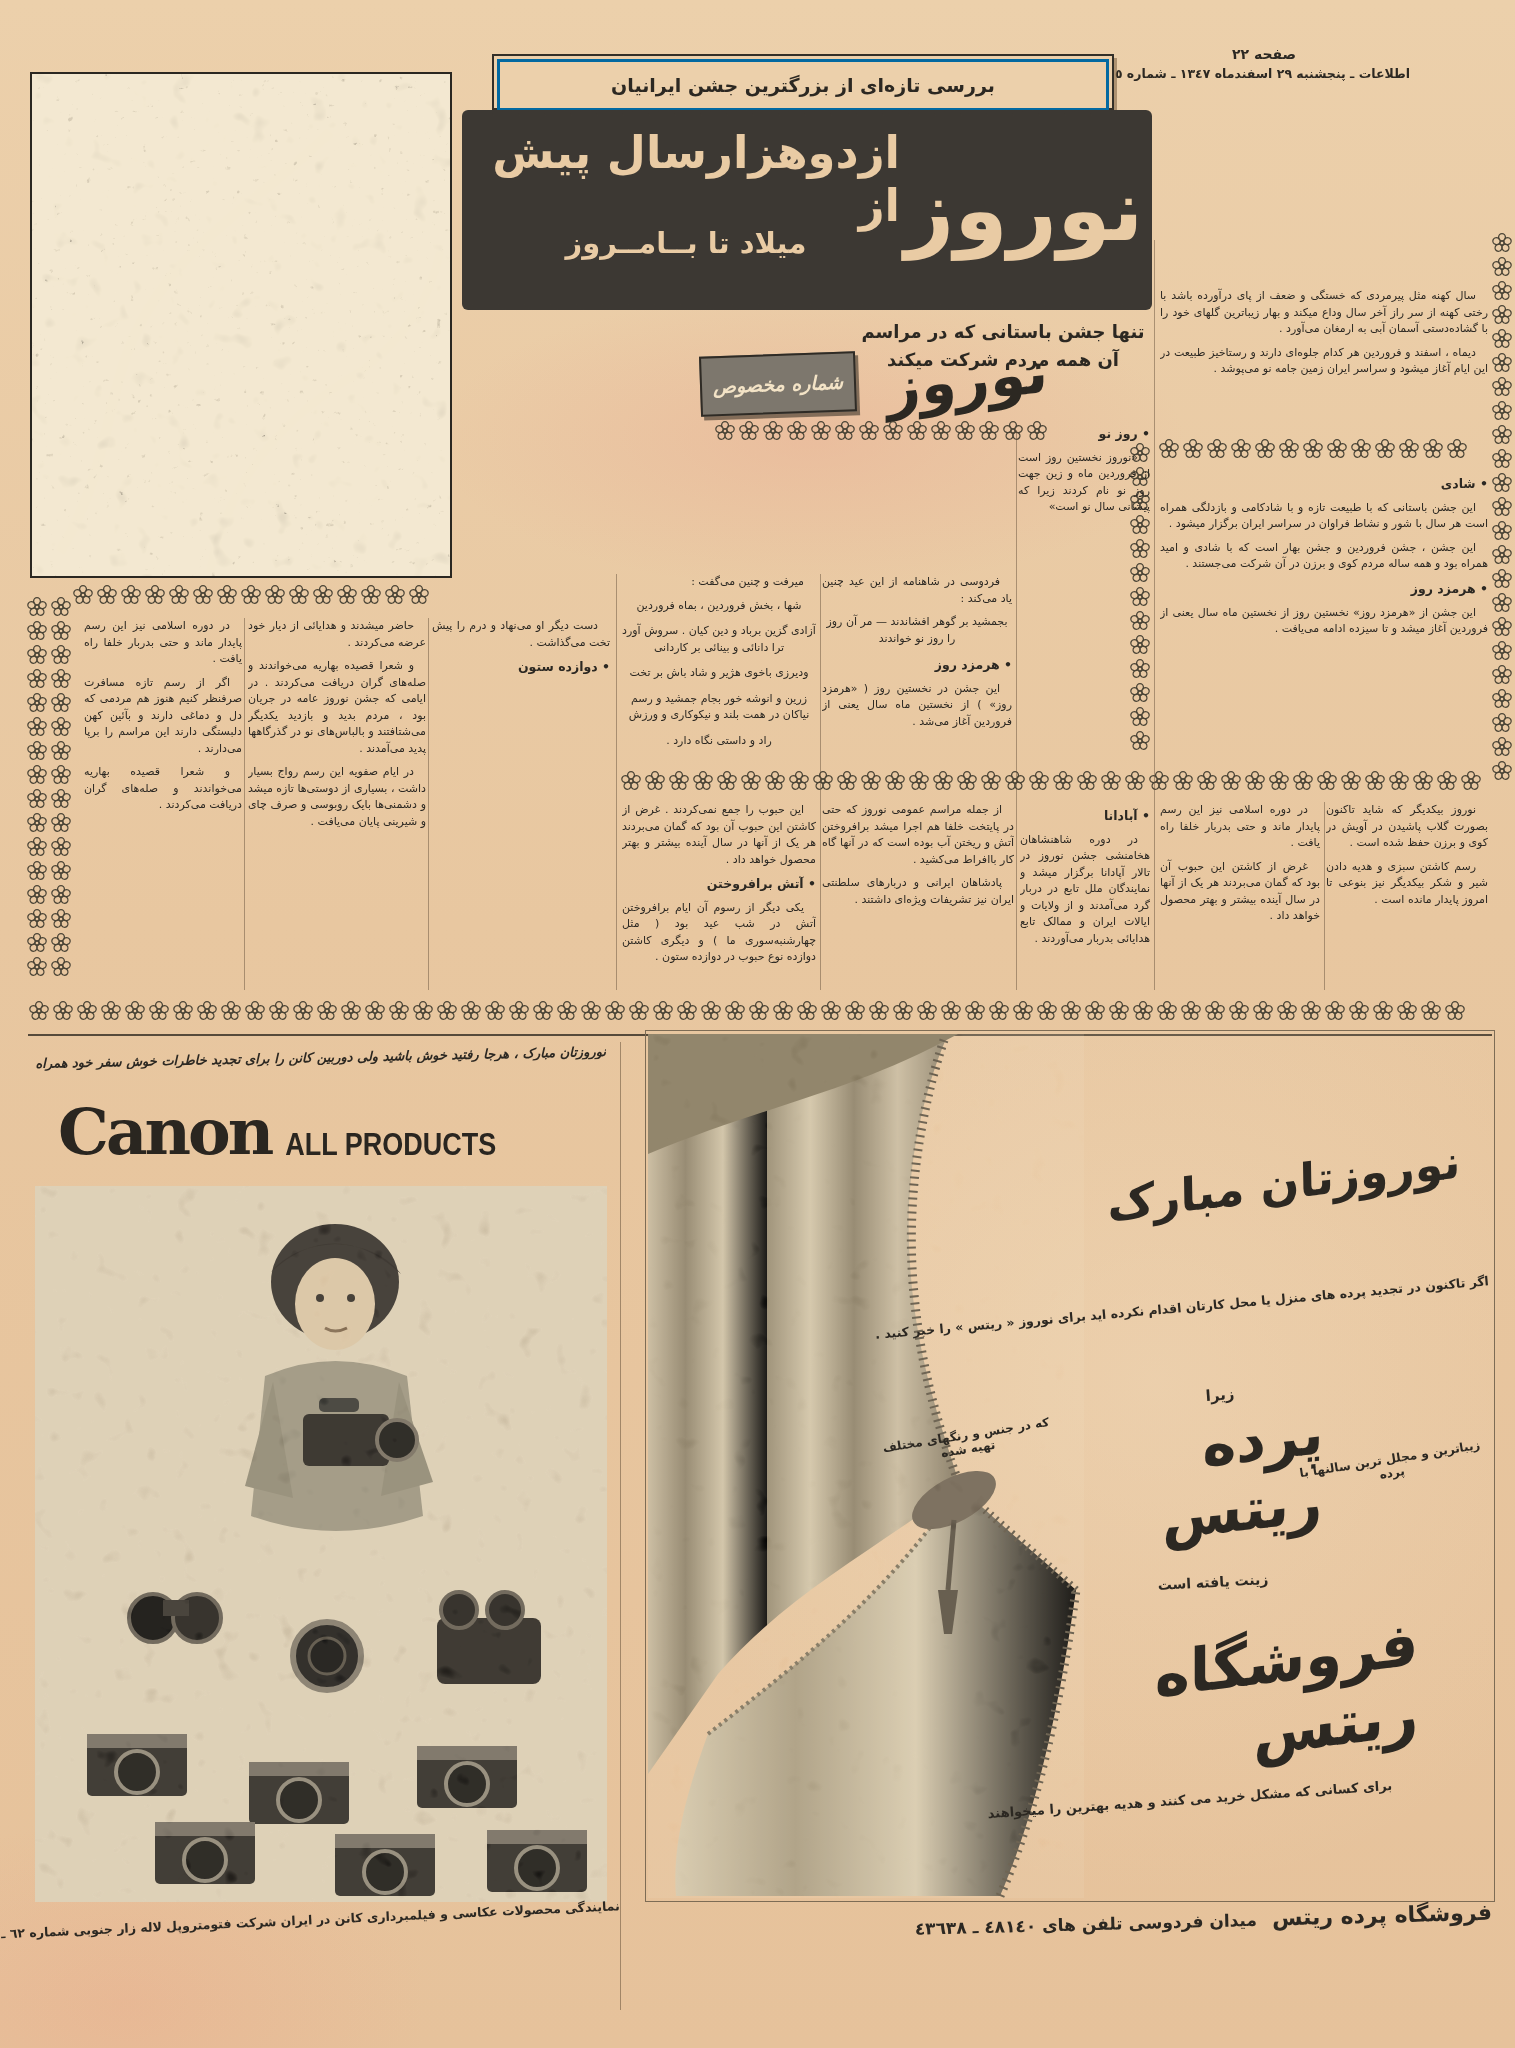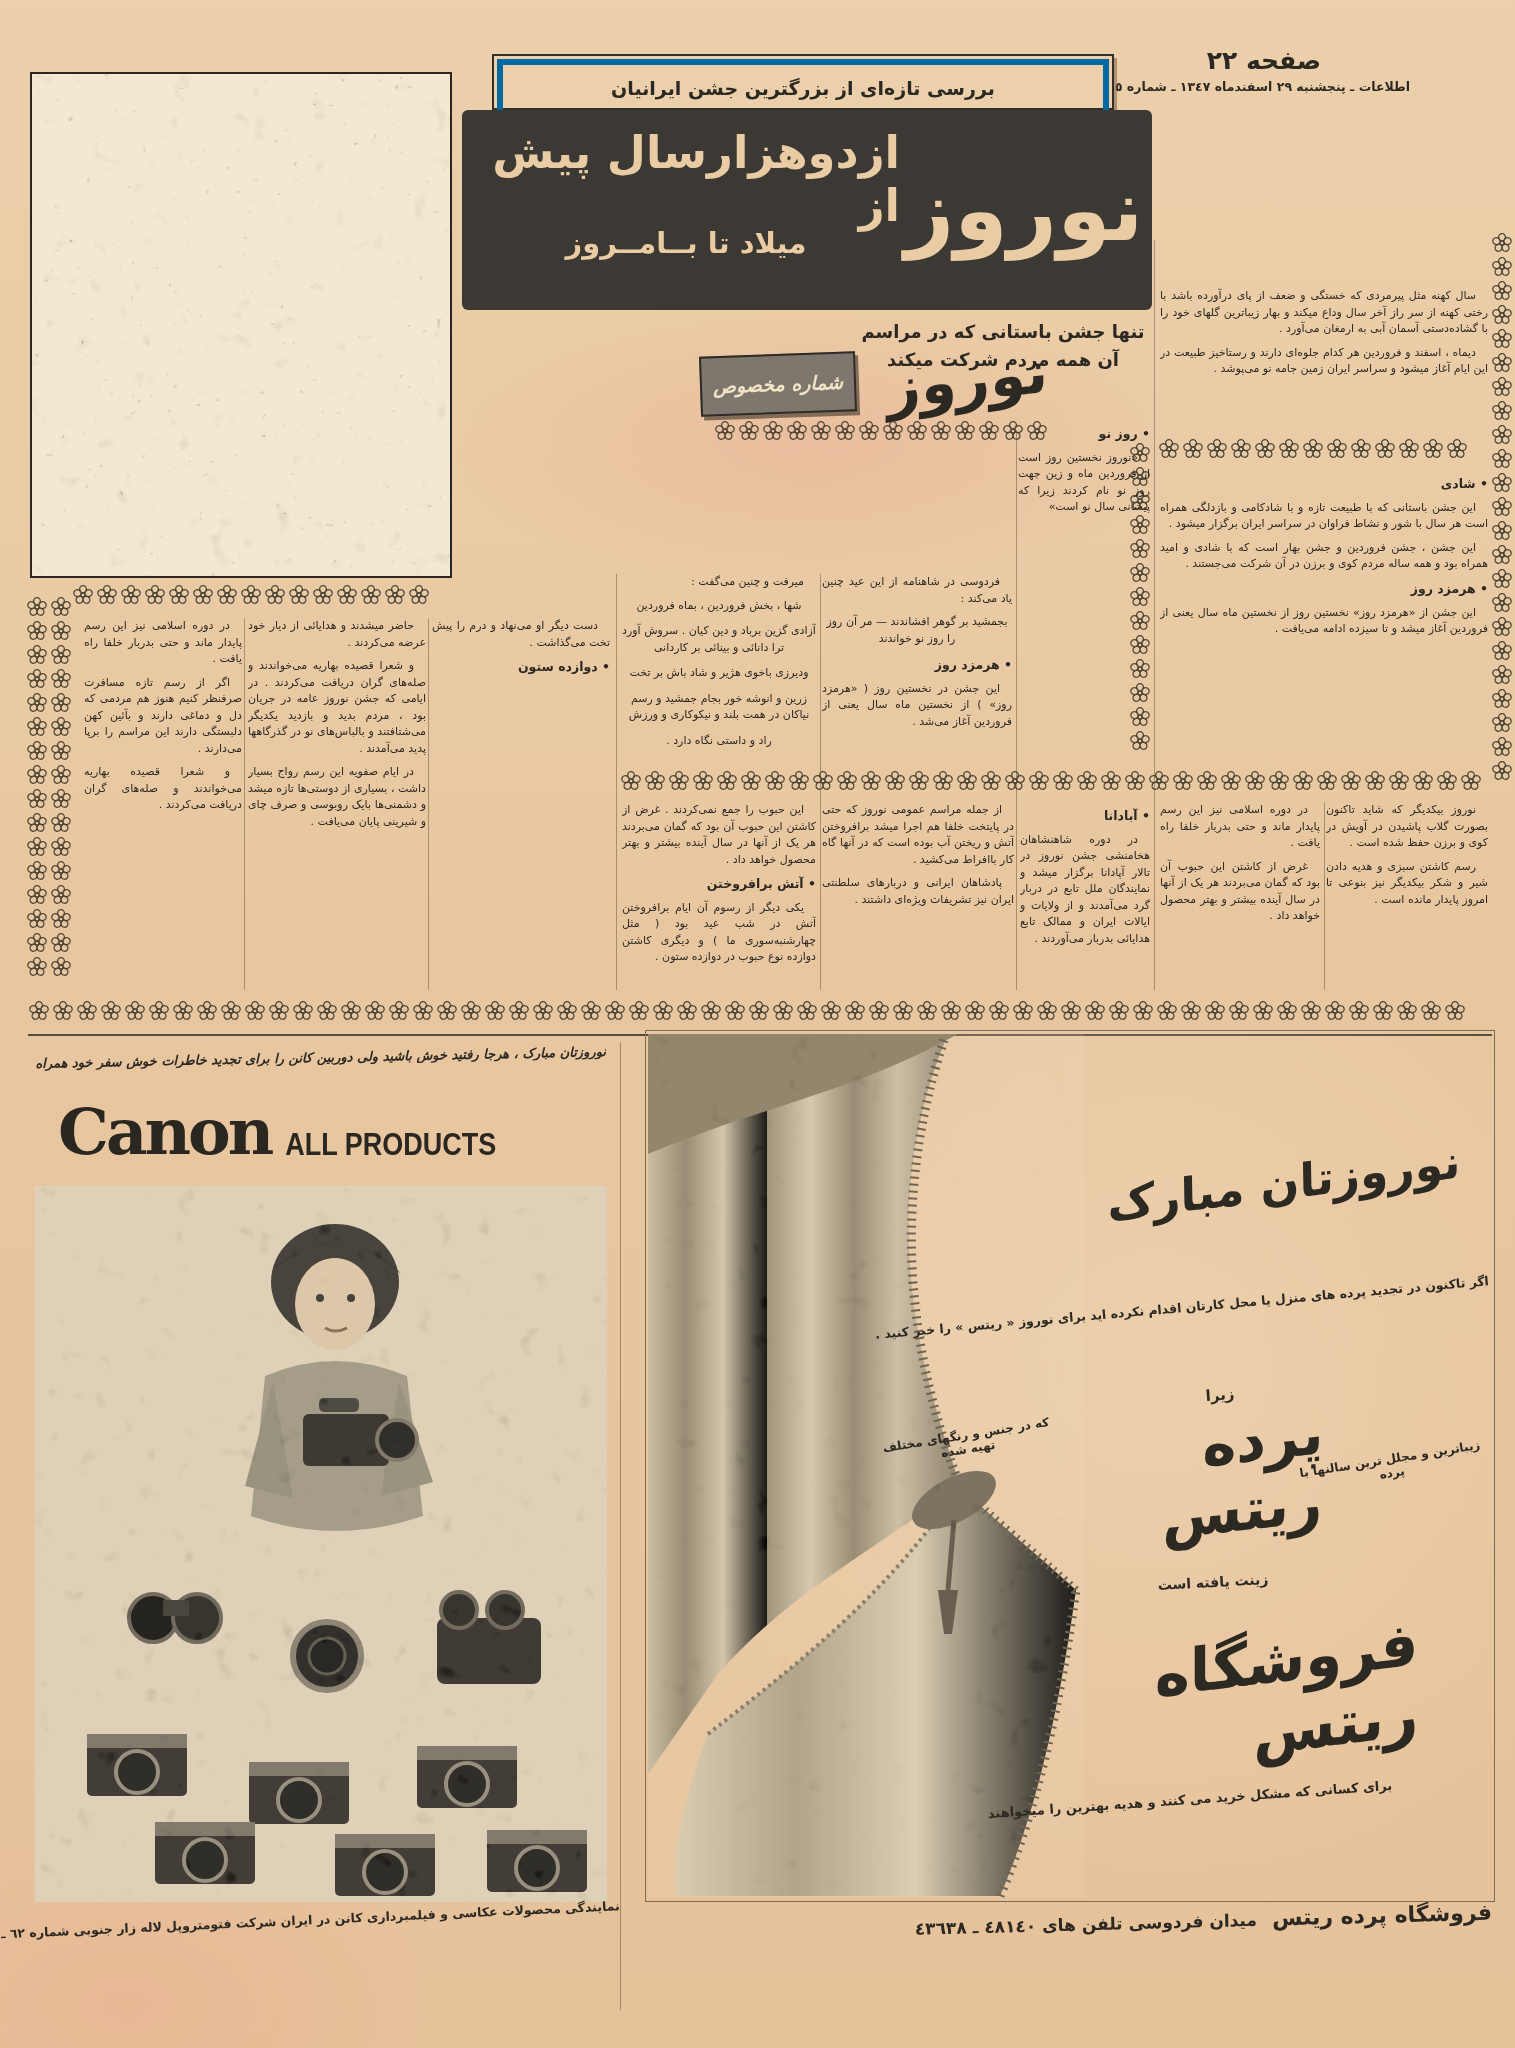--- a/index.html
+++ b/index.html
@@ -8,27 +8,27 @@
         font-family:"DejaVu Sans",sans-serif;color:#2c2822;}
   .abs{position:absolute;}
   .tint{position:absolute;pointer-events:none;}
   .tintA{left:430px;top:290px;width:760px;height:300px;
          background:radial-gradient(ellipse at 50% 50%,rgba(234,156,138,.30),rgba(234,156,138,0) 70%);}
   .tintB{left:0px;top:1830px;width:420px;height:218px;
          background:radial-gradient(ellipse at 30% 80%,rgba(238,148,126,.22),rgba(238,148,126,0) 75%);}
 
   
   .masthead{left:1118px;top:46px;width:292px;direction:rtl;text-align:center;}
-  .pagenum{font-size:25px;font-weight:bold;}
+  .pagenum{font-size:14px;font-weight:bold;}
   .issueline{font-size:12.5px;font-weight:bold;margin-top:4px;white-space:nowrap;}
 
   
   .kicker{left:492px;top:54px;width:612px;height:46px;border:2px solid #332f28;padding:3px;
           box-shadow:3px 4px 0 rgba(122,94,64,.55);background:#ecd0ab;}
-  .kicker-in{border:6px solid #0369a1;height:100%;display:flex;align-items:center;justify-content:center;
+  .kicker-in{border:3px solid #0369a1;height:100%;display:flex;align-items:center;justify-content:center;
              font-size:19px;font-weight:bold;direction:rtl;}
 
   
   .banner{left:462px;top:110px;width:690px;height:200px;background:#3c3833;border-radius:6px;color:#e9cba4;}
   .banner::before{content:"";position:absolute;top:-7px;left:8px;right:8px;height:14px;
     background:radial-gradient(11px 7px at 13px 14px,#3c3833 97%,transparent 100%);
     background-size:26px 14px;background-repeat:repeat-x;}
   .banner::after{content:"";position:absolute;bottom:-7px;left:8px;right:8px;height:14px;
     background:radial-gradient(11px 7px at 13px 0px,#3c3833 97%,transparent 100%);
     background-size:26px 14px;background-repeat:repeat-x;}

